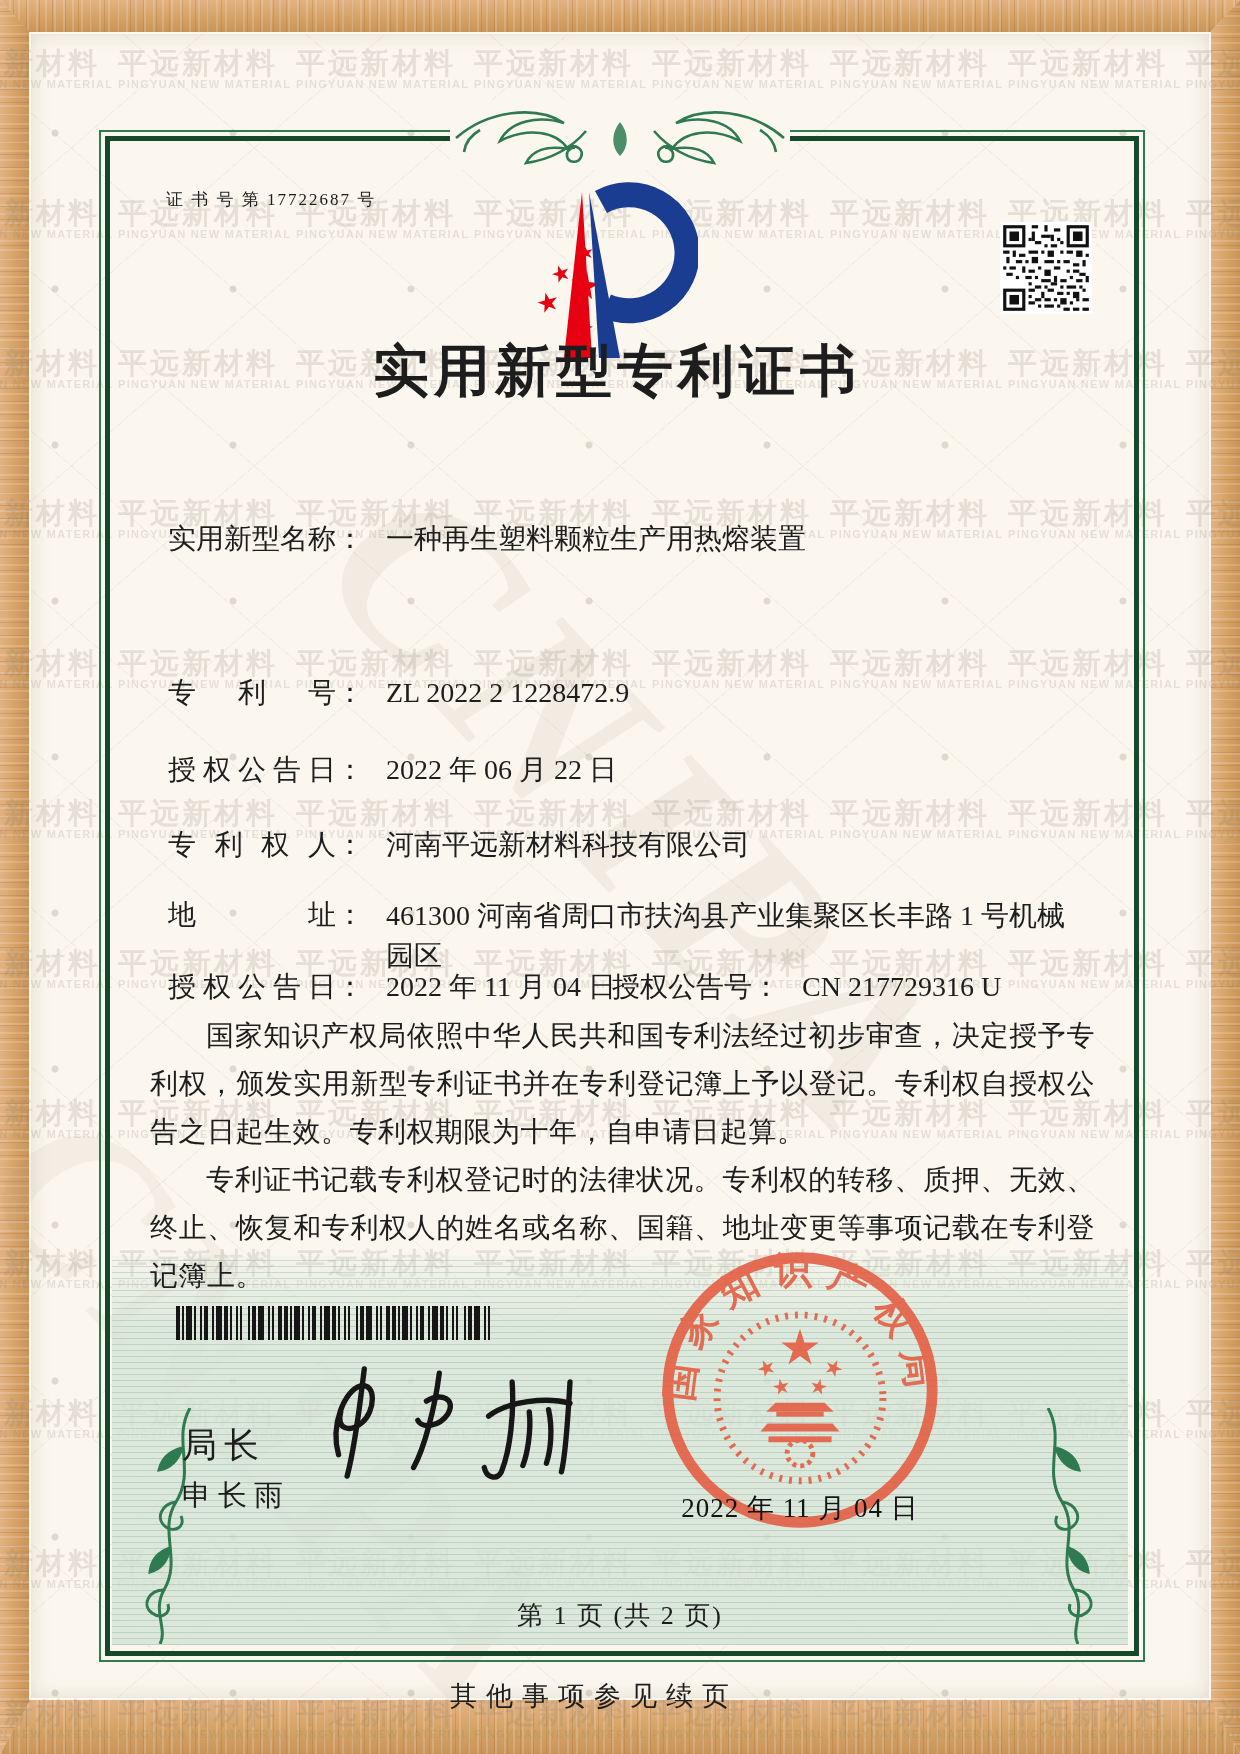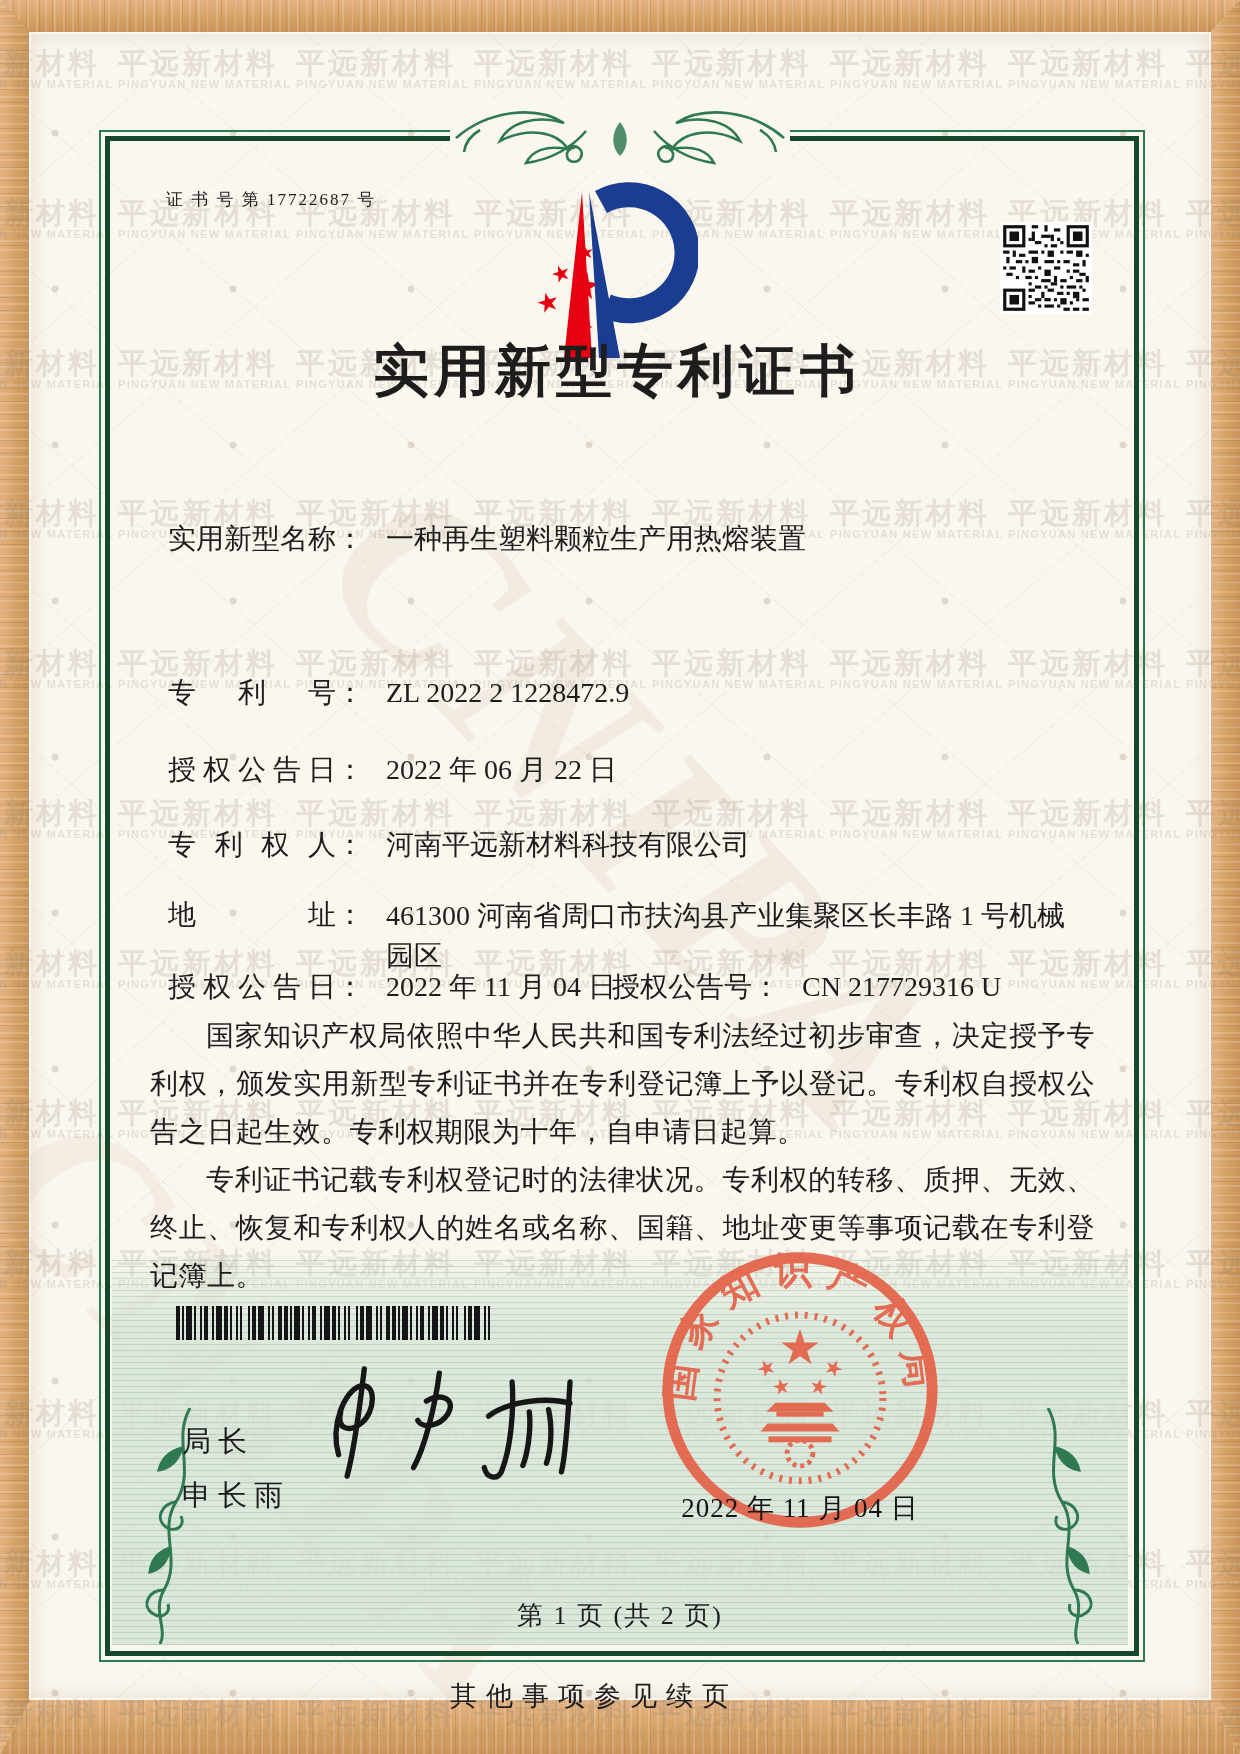--- a/index.html
+++ b/index.html
@@ -57,21 +57,21 @@
 
   .row{position:absolute;left:168px;font-size:28px;white-space:nowrap;}
   .f-label{display:inline-block;width:168px;text-align:justify;text-align-last:justify;}
   .f-value{margin-left:22px;}
   .f-value.wrap{display:inline-block;white-space:normal;width:700px;vertical-align:top;line-height:40px;}
 
   #paragraphs{left:150px;top:1012px;width:945px;}
   #paragraphs p{margin:0;font-size:28px;line-height:48px;text-indent:2em;text-align:justify;letter-spacing:.5px;}
 
   #barcode{left:176px;top:1306px;width:314px;height:34px;}
-  #director-title{left:182px;top:1422px;font-size:29px;letter-spacing:7px;}
+  #director-title{left:182px;top:1422px;font-size:35px;letter-spacing:7px;}
   #director-name{left:182px;top:1476px;font-size:29px;letter-spacing:7px;}
   #signature{left:300px;top:1362px;width:300px;height:135px;}
   #seal{left:652px;top:1242px;width:296px;height:296px;}
   #seal-date{left:655px;top:1490px;width:290px;text-align:center;font-size:27px;color:#141414;letter-spacing:1px;}
   #page-info{left:0;top:1598px;width:1240px;text-align:center;font-size:26px;letter-spacing:2px;}
   #footer-note{left:0;top:1678px;width:1188px;text-align:center;font-size:27px;letter-spacing:9px;}
   .flourish{position:absolute;}
 </style>
 </head>
 <body>

